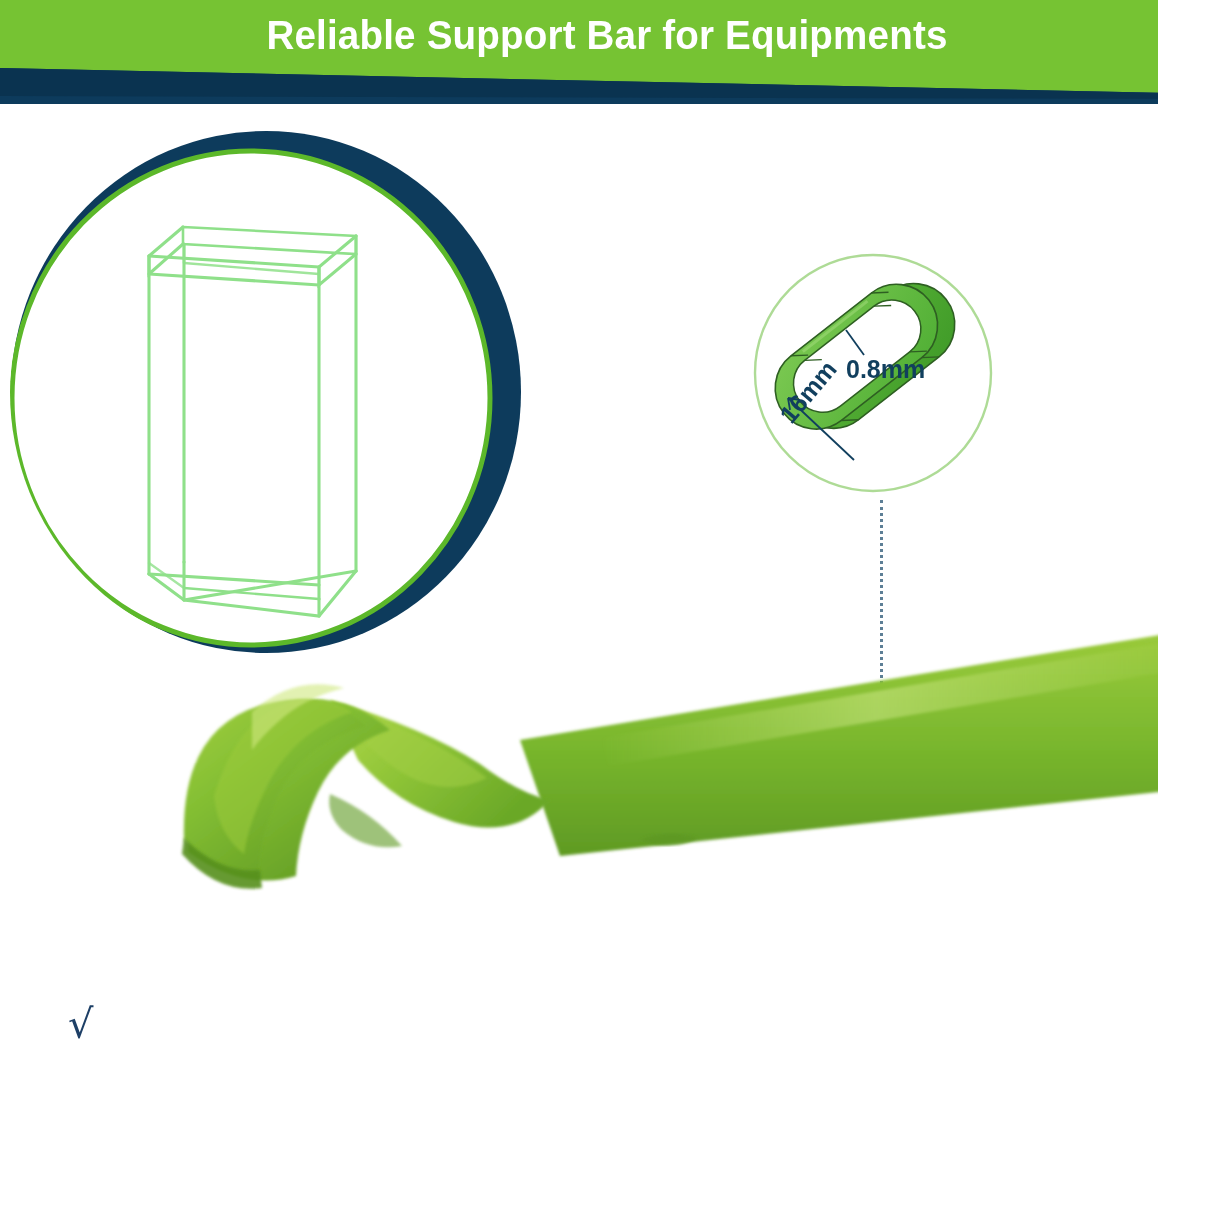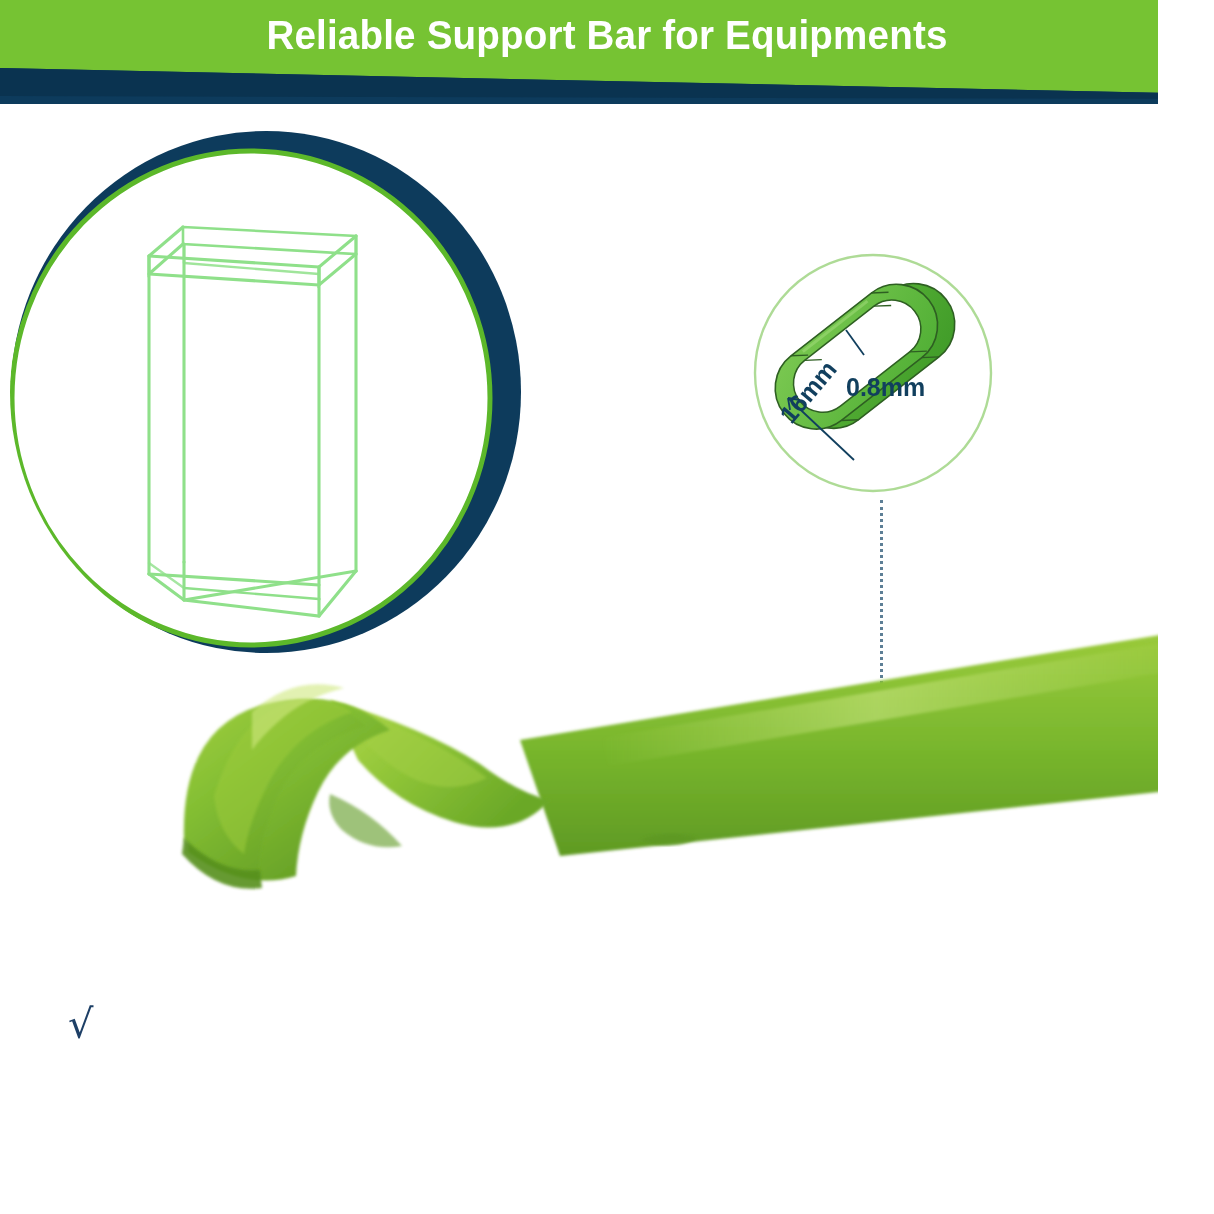--- a/index.html
+++ b/index.html
@@ -19,21 +19,21 @@
   
   .circle-wrap{position:absolute;left:8px;top:126px;width:516px;height:532px;}
   .circle-svg{position:absolute;left:0;top:0;}
   .tent-svg{position:absolute;left:0;top:0;}
 
   
   .xsec{position:absolute;left:738px;top:238px;width:270px;height:280px;}
   .xsec-svg{position:absolute;left:0;top:0;}
   .lbl{position:absolute;color:#113f5e;font-weight:bold;
        font-family:"Liberation Sans","DejaVu Sans",sans-serif;white-space:nowrap;}
-  .lbl-thk{left:846px;top:373px;font-size:25px;}
+  .lbl-thk{left:846px;top:355px;font-size:25px;}
   .lbl-dia{left:785px;top:405px;font-size:25px;transform:rotate(-50deg);transform-origin:0 50%;}
 
   
   .leader{position:absolute;left:874px;top:500px;width:14px;height:215px;}
   .leader-line{position:absolute;left:6px;top:0;width:0;height:196px;
      border-left:3px dotted #5d7f96;}
   .leader-dot{position:absolute;left:0px;top:190px;width:22px;height:22px;border-radius:50%;
      background:#0d3b5c;box-shadow:0 0 0 1.5px rgba(255,255,255,.85);}
 
   

